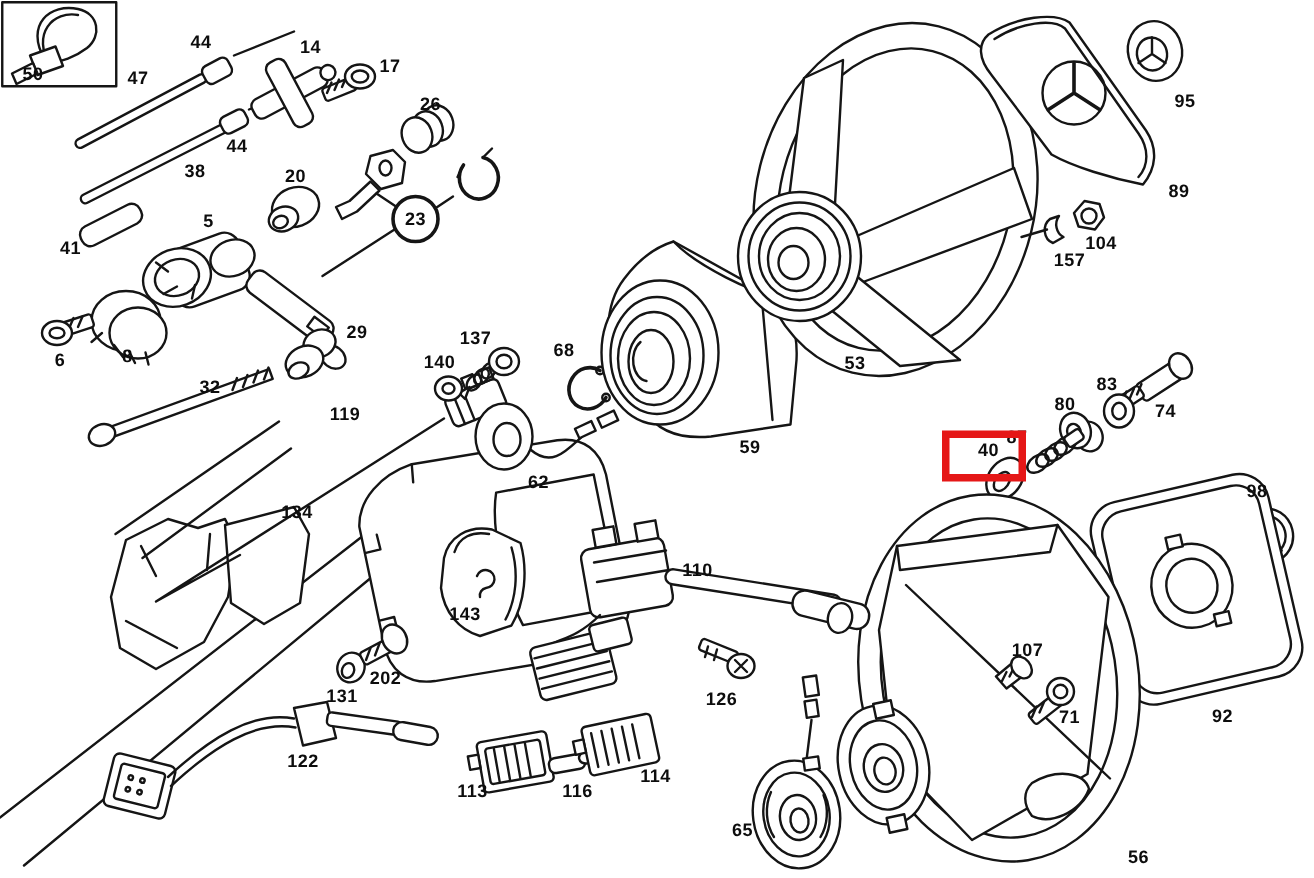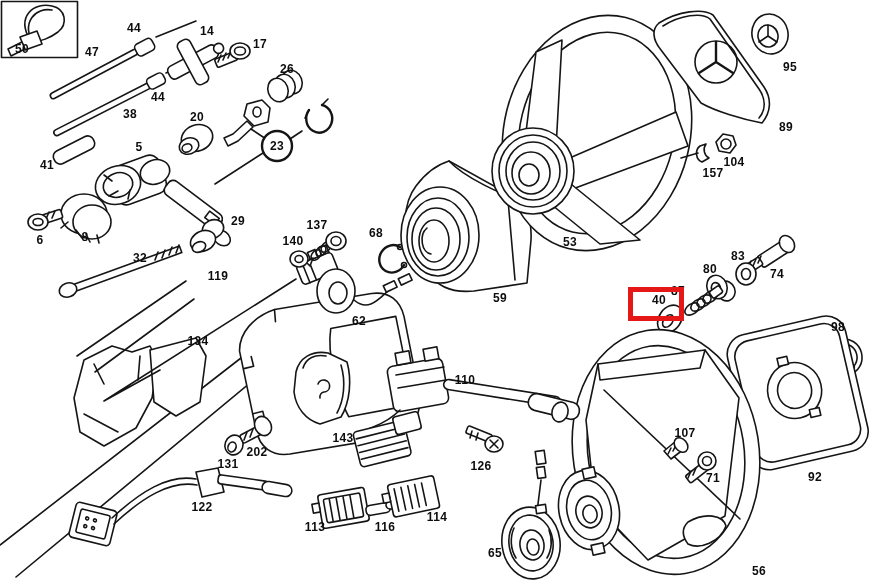--- a/index.html
+++ b/index.html
@@ -394,21 +394,21 @@
       <div class="part-label" style="left: 197px; top: 117px;">20</div>
       <div class="part-label" style="left: 130px; top: 114px;">38</div>
       <div class="part-label" style="left: 47px; top: 165px;">41</div>
       <div class="part-label" style="left: 139px; top: 147px;">5</div>
       <div class="part-label" style="left: 40px; top: 240px;">6</div>
       <div class="part-label" style="left: 85px; top: 237px;">8</div>
       <div class="part-label" style="left: 238px; top: 221px;">29</div>
       <div class="part-label" style="left: 140px; top: 258px;">32</div>
       <div class="part-label" style="left: 317px; top: 225px;">137</div>
       <div class="part-label" style="left: 293px; top: 241px;">140</div>
-      <div class="part-label" style="left: 218px; top: 276px;">119</div>
+      <div class="part-label" style="left: 230px; top: 276px;">119</div>
       <div class="part-label" style="left: 198px; top: 341px;">134</div>
       <div class="part-label" style="left: 359px; top: 321px;">62</div>
       <div class="part-label" style="left: 376px; top: 233px;">68</div>
       <div class="part-label" style="left: 500px; top: 298px;">59</div>
       <div class="part-label" style="left: 570px; top: 242px;">53</div>
       <div class="part-label" style="left: 790px; top: 67px;">95</div>
       <div class="part-label" style="left: 786px; top: 127px;">89</div>
       <div class="part-label" style="left: 713px; top: 173px;">157</div>
       <div class="part-label" style="left: 734px; top: 162px;">104</div>
       <div class="part-label" style="left: 777px; top: 234px; margin-top: 40px;">74</div>
@@ -418,21 +418,21 @@
       <div class="part-label" style="left: 678px; top: 291px;">87</div>
       <div class="part-label" style="left: 838px; top: 327px;">98</div>
       <div class="part-label" style="left: 815px; top: 477px;">92</div>
       <div class="part-label" style="left: 685px; top: 433px;">107</div>
       <div class="part-label" style="left: 713px; top: 478px;">71</div>
       <div class="part-label" style="left: 465px; top: 380px;">110</div>
       <div class="part-label" style="left: 481px; top: 466px;">126</div>
       <div class="part-label" style="left: 315px; top: 527px;">113</div>
       <div class="part-label" style="left: 385px; top: 527px;">116</div>
       <div class="part-label" style="left: 437px; top: 517px;">114</div>
-      <div class="part-label" style="left: 310px; top: 438px; margin-left: 33px;">143</div>
+      <div class="part-label" style="left: 310px; top: 409px;">143</div>
       <div class="part-label" style="left: 228px; top: 464px;">131</div>
       <div class="part-label" style="left: 257px; top: 452px;">202</div>
       <div class="part-label" style="left: 202px; top: 507px;">122</div>
       <div class="part-label" style="left: 495px; top: 553px;">65</div>
       <div class="part-label" style="left: 759px; top: 571px;">56</div>
     </div>
 
   <div id="highlight-box" style="left: 628px; top: 287px; width: 56px; height: 34px; border-color: rgb(229, 23, 23); border-width: 5px;"></div>
 
 </div>

